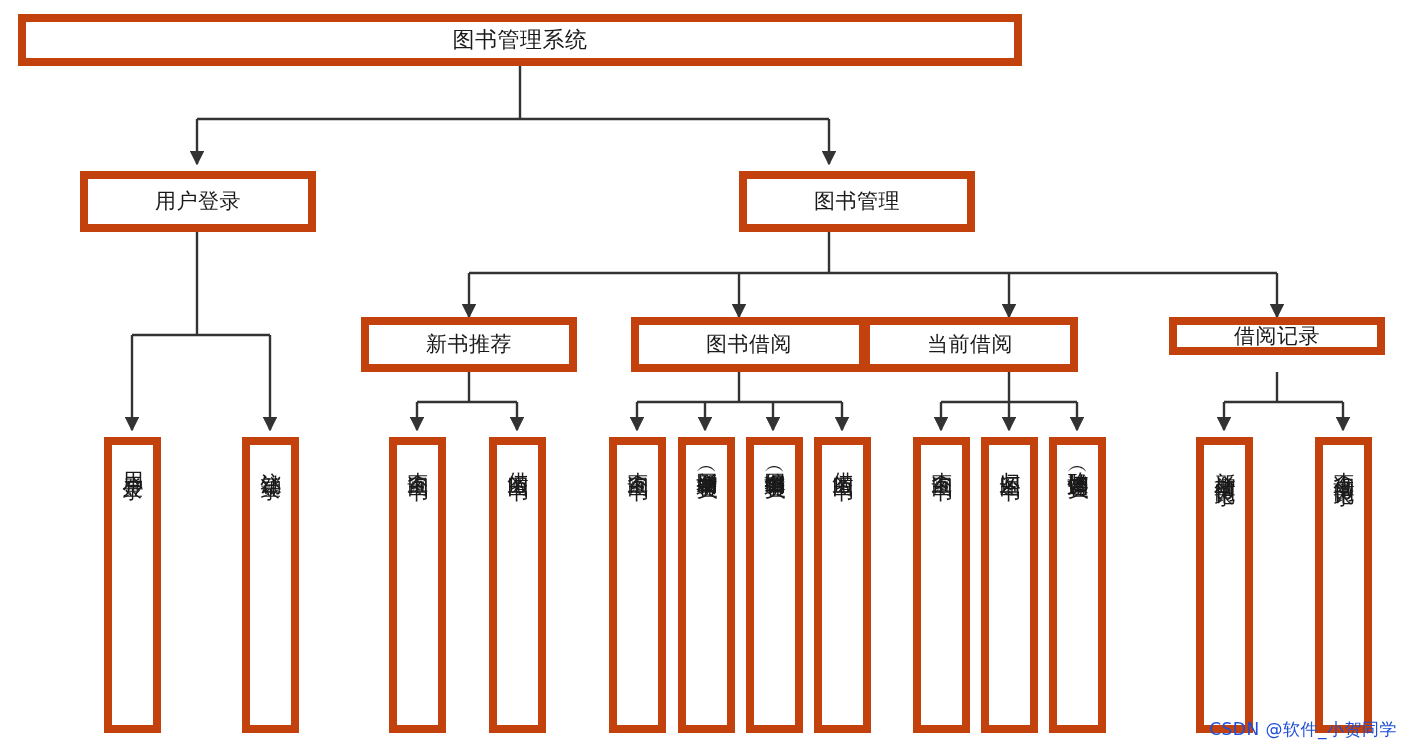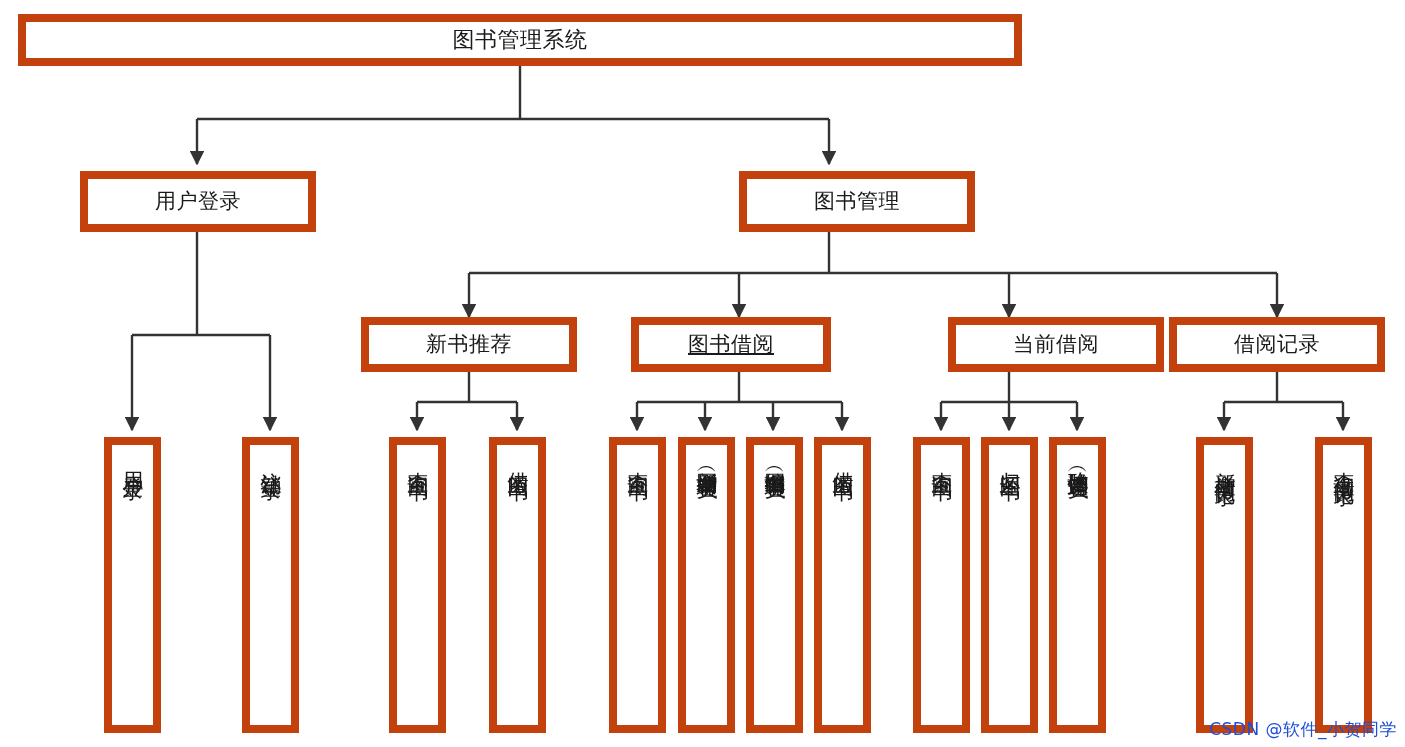--- a/index.html
+++ b/index.html
@@ -146,27 +146,27 @@
   <div class="node horiz" style="left:80px; top:171px; width:236px; height:61px;">
     <span class="node-label">用户登录</span>
   </div>
   <div class="node horiz" style="left:711px; top:171px; width:236px; height:61px;margin-left:28px;">
     <span class="node-label">图书管理</span>
   </div>
 
   <div class="node horiz" style="left:361px; top:317px; width:216px; height:55px;">
     <span class="node-label">新书推荐</span>
   </div>
-  <div class="node horiz" style="left:631px; top:317px; width:200px; height:55px;text-decoration:underline;">
+  <div class="node horiz" style="left:631px; top:317px; width:236px; height:55px;">
     <span class="node-label">图书借阅</span>
   </div>
-  <div class="node horiz" style="left:948px; top:317px; width:216px; height:55px;">
+  <div class="node horiz" style="left:862px; top:317px; width:216px; height:55px;">
     <span class="node-label">当前借阅</span>
   </div>
-  <div class="node horiz" style="left:1169px; top:317px; width:216px; height:55px;">
+  <div class="node horiz" style="left:1169px; top:317px; width:216px; height:38px;">
     <span class="node-label">借阅记录</span>
   </div>
 
   <div class="node vert" style="left:104px; top:437px; width:57px; height:296px;">
     <span class="node-label">用户登录</span>
   </div>
   <div class="node vert" style="left:242px; top:437px; width:57px; height:296px;">
     <span class="node-label">注销登录</span>
   </div>
 

